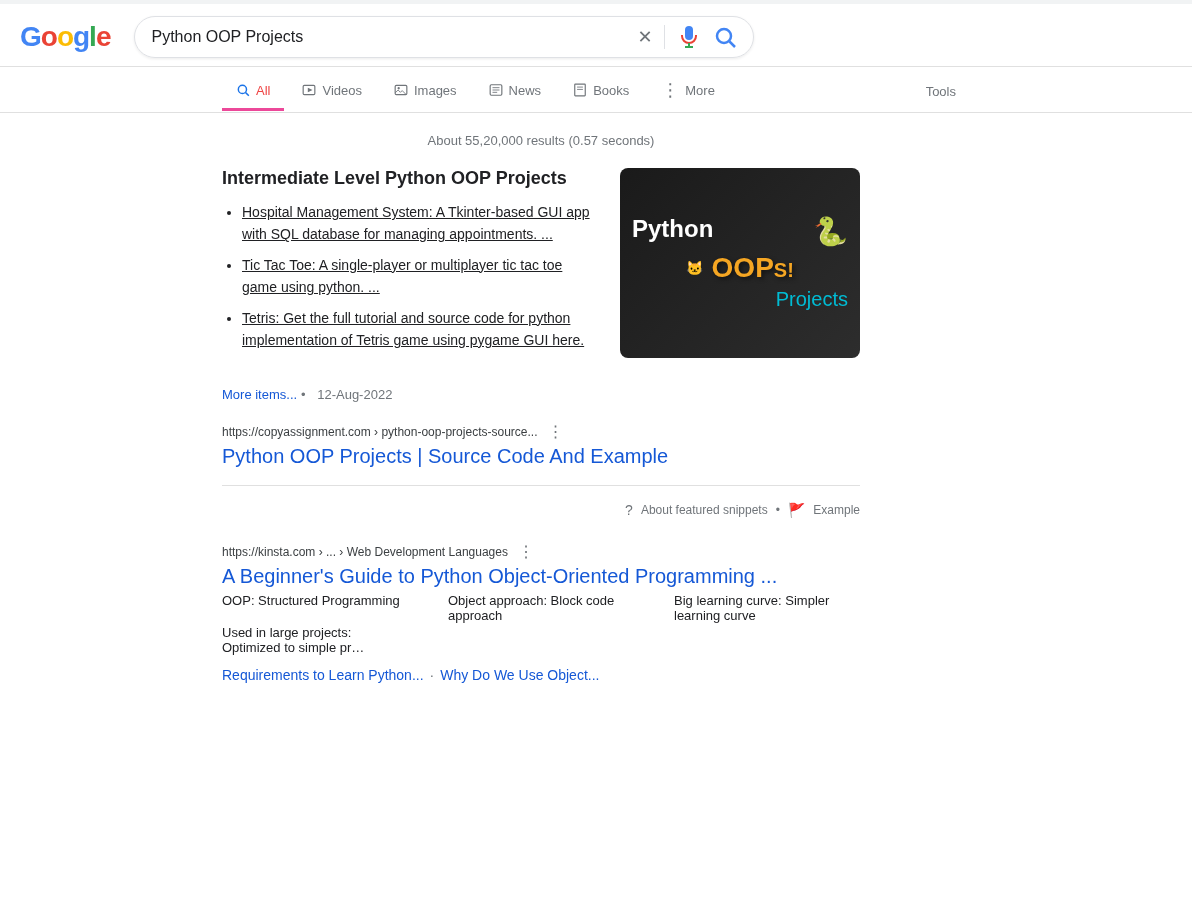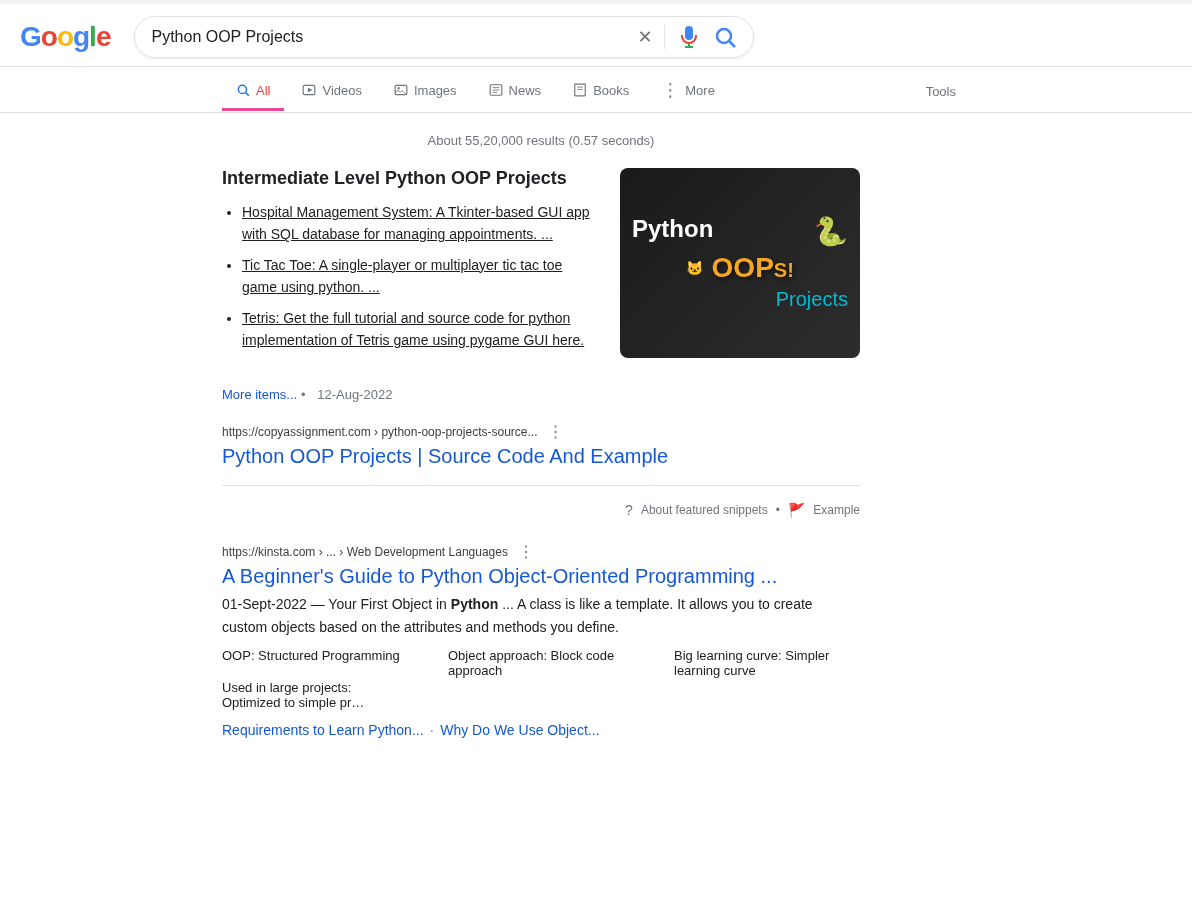--- a/index.html
+++ b/index.html
@@ -208,23 +208,20 @@
     <span style="color:#70757a;font-size:14px;">🚩</span>
     <a href="#" class="snippet-footer-link">Example</a>
   </div>
 
   <div class="result-block">
     <div class="source-info">
       <span class="source-url">https://kinsta.com › ... › Web Development Languages</span>
       <span class="source-menu">⋮</span>
     </div>
     <a class="result-title" href="#">A Beginner's Guide to Python Object-Oriented Programming ...</a>
-    <div class="result-description">
-      <span>01-Sept-2022</span><span> — Your First Object in </span><b>Python</b><span> ... A class is like a template. It allows you to create custom objects based on the attributes and methods you define.</span>
-    </div>
     <div class="comparison-table">
       <span class="comparison-label">OOP: Structured Programming</span>
       <span class="comparison-label">Object approach: Block code approach</span>
       <span class="comparison-label">Big learning curve: Simpler learning curve</span>
       <span class="comparison-label">Used in large projects: Optimized to simple pr…</span>
     </div>
     <div class="sub-links">
       <a href="#" class="sub-link">Requirements to Learn Python...</a>
       <span class="sub-link-sep"> · </span>
       <a href="#" class="sub-link">Why Do We Use Object...</a>

